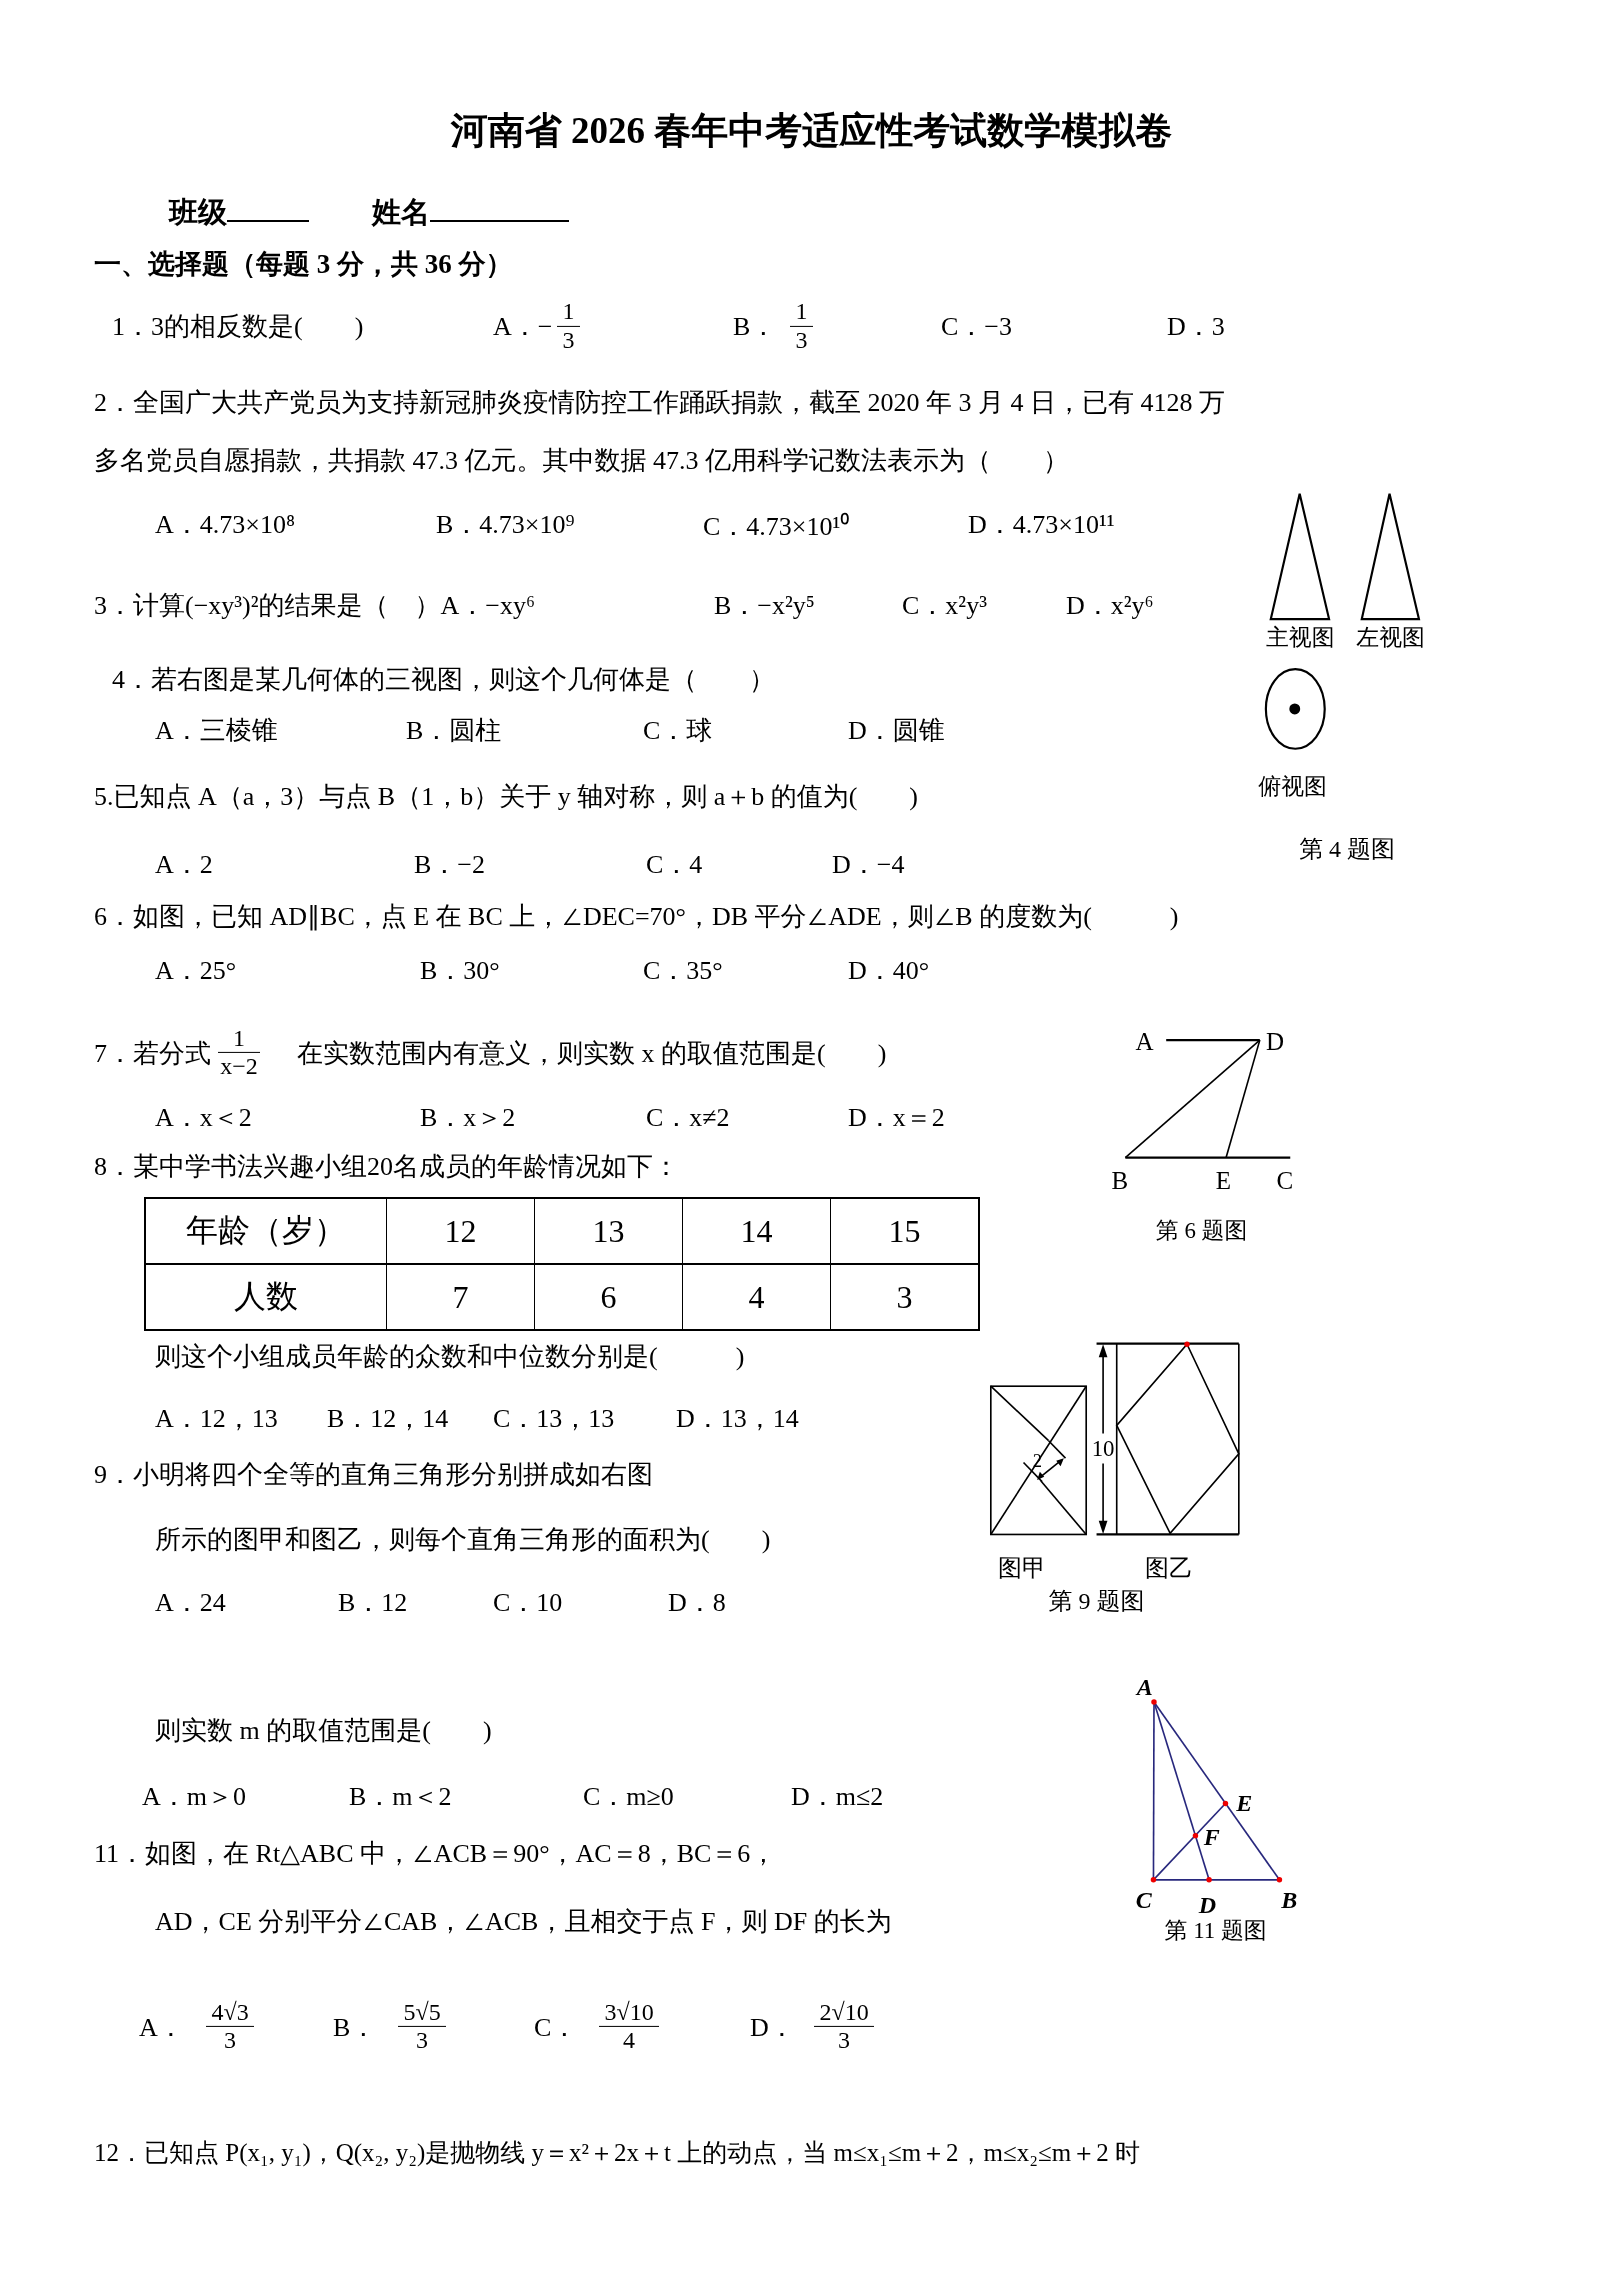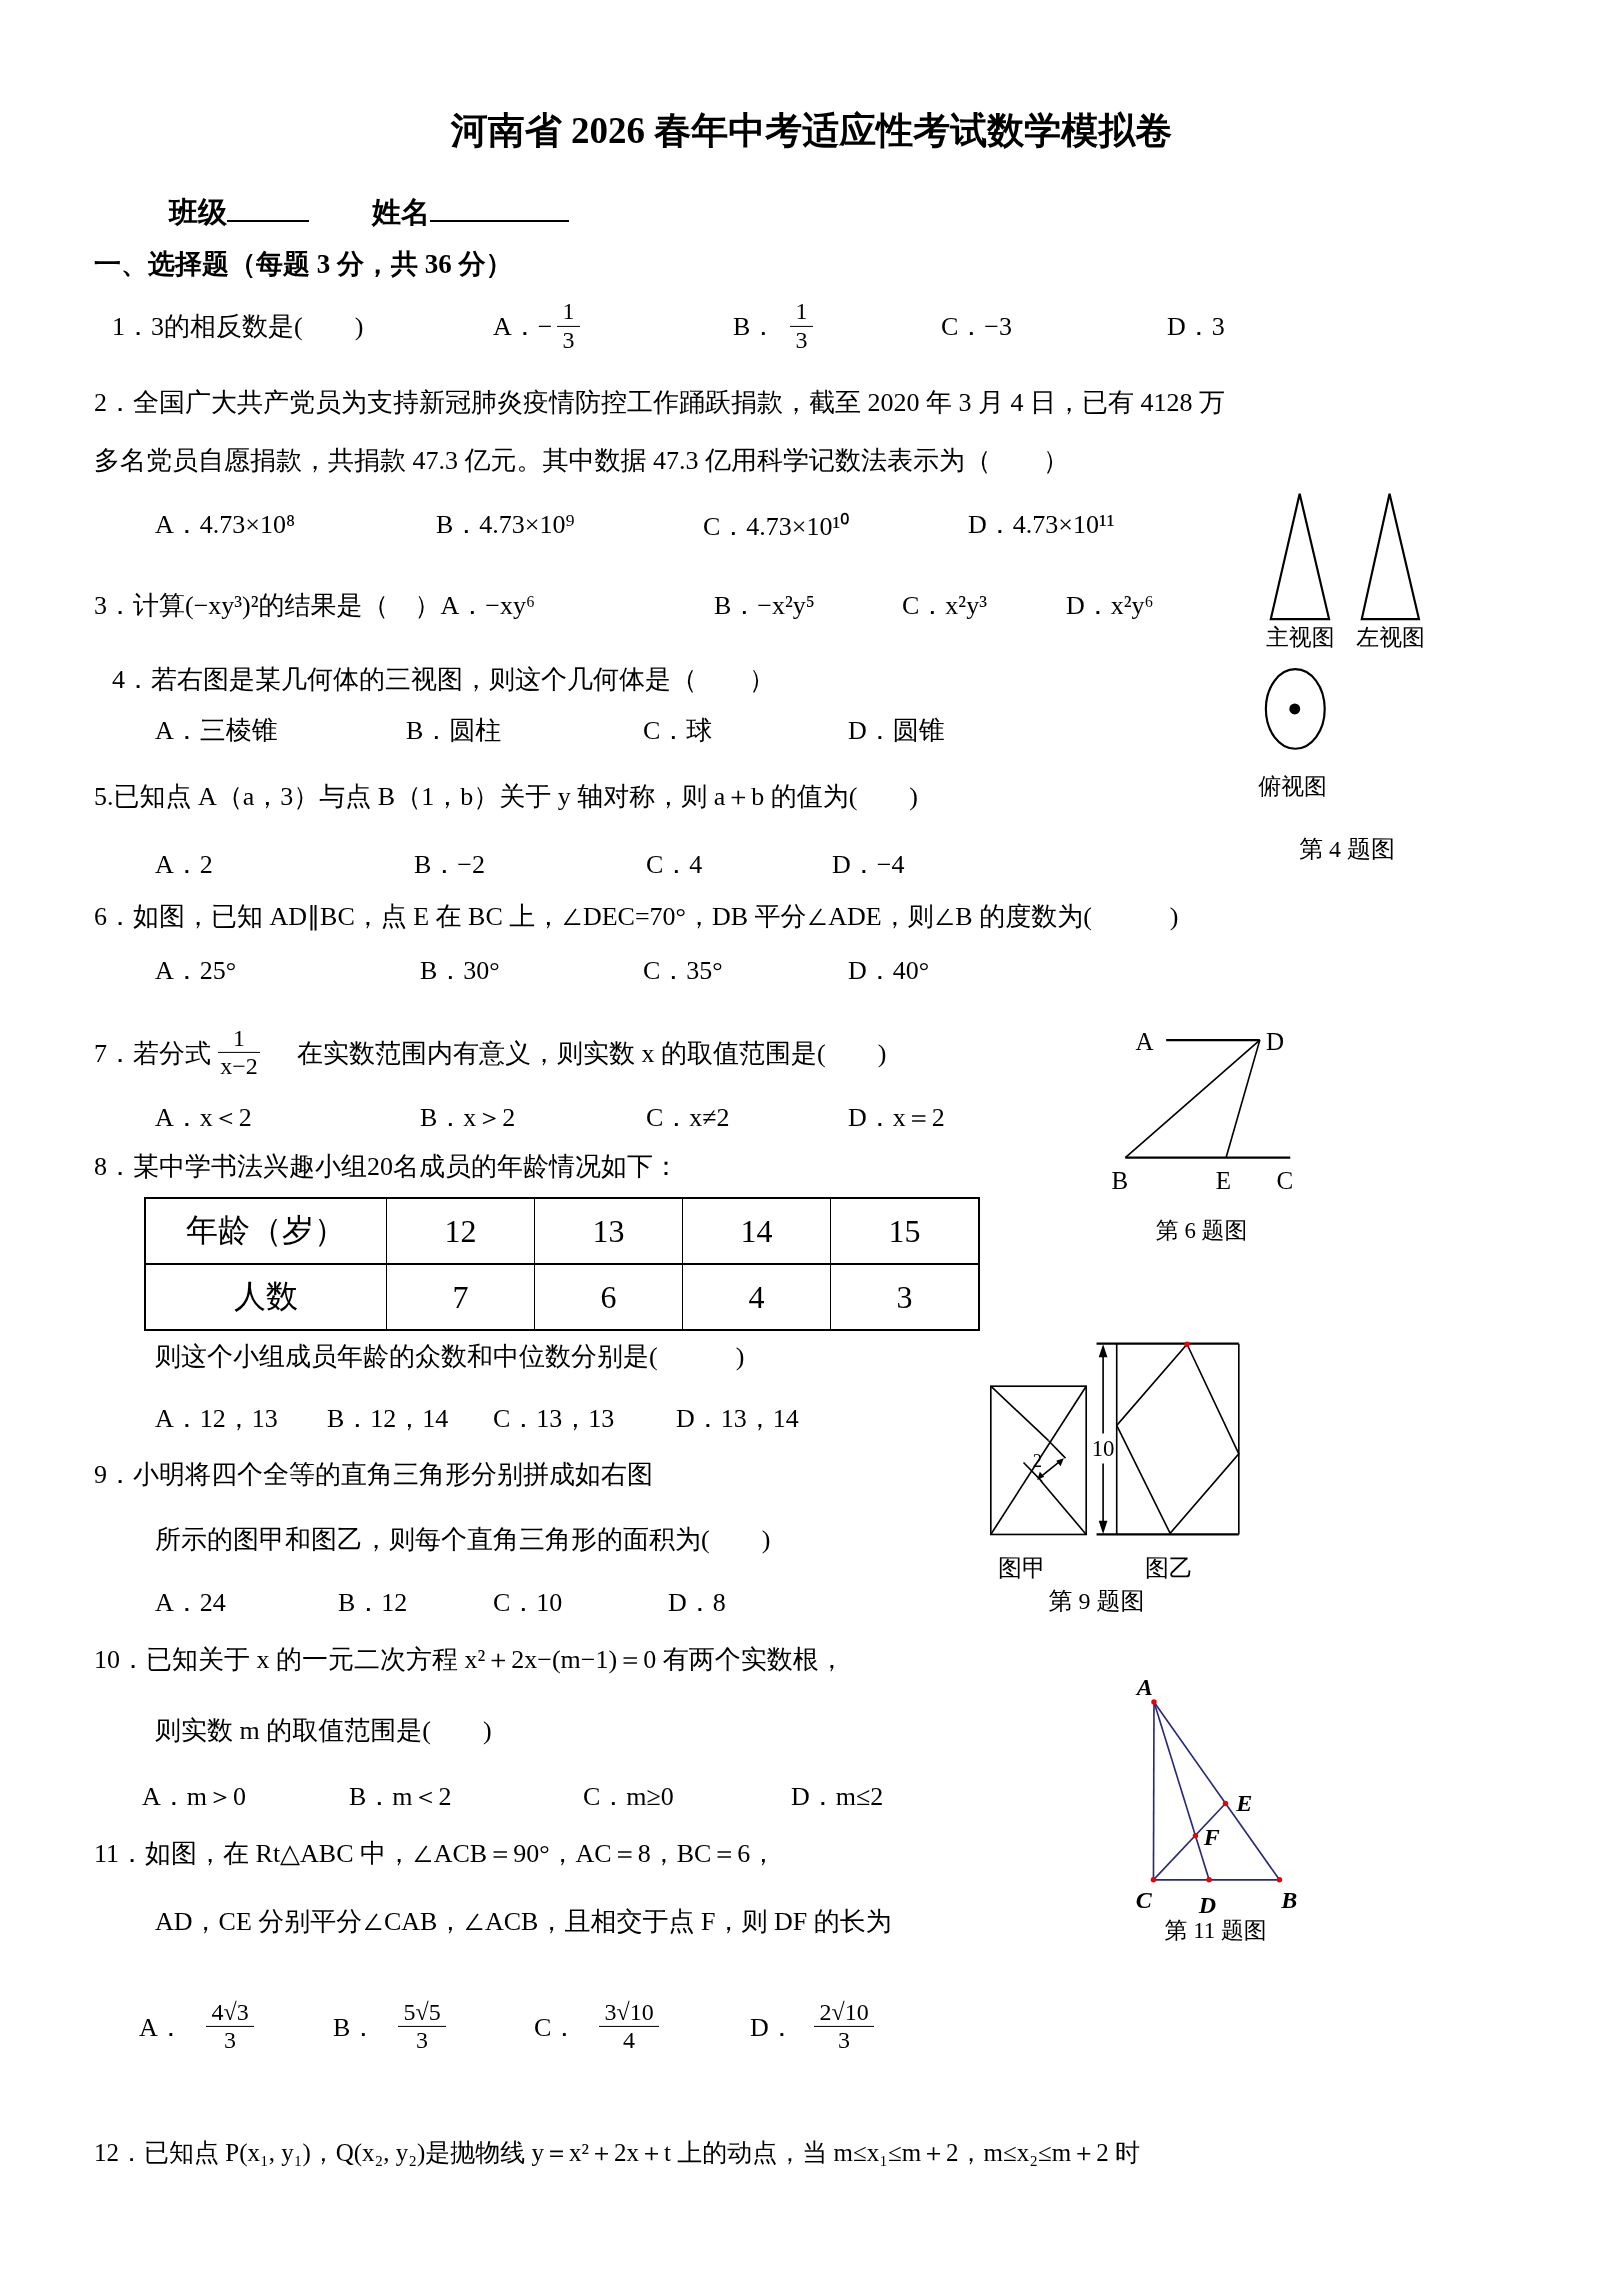--- a/index.html
+++ b/index.html
@@ -135,21 +135,20 @@
 
   <div class="abs t" style="top:1457px;left:94px;">9．小明将四个全等的直角三角形分别拼成如右图</div>
   <div class="abs t" style="top:1522px;left:155px;">所示的图甲和图乙，则每个直角三角形的面积为(　　)</div>
   <div class="abs" style="top:1585px;left:0;width:1623px;height:38px;">
     <span class="abs t" style="left:155px;">A．24</span>
     <span class="abs t" style="left:338px;">B．12</span>
     <span class="abs t" style="left:493px;">C．10</span>
     <span class="abs t" style="left:668px;">D．8</span>
   </div>
 
-  <div class="abs t" style="top:1642px;left:94px;">10．已知关于 x 的一元二次方程 x²＋2x−(m−1)＝0 有两个实数根，</div>
   <div class="abs t" style="top:1713px;left:155px;">则实数 m 的取值范围是(　　)</div>
   <div class="abs" style="top:1779px;left:0;width:1623px;height:38px;">
     <span class="abs t" style="left:142px;">A．m＞0</span>
     <span class="abs t" style="left:349px;">B．m＜2</span>
     <span class="abs t" style="left:583px;">C．m≥0</span>
     <span class="abs t" style="left:791px;">D．m≤2</span>
   </div>
 
   <div class="abs t" style="top:1836px;left:94px;">11．如图，在 Rt△ABC 中，∠ACB＝90°，AC＝8，BC＝6，</div>
   <div class="abs t" style="top:1904px;left:155px;">AD，CE 分别平分∠CAB，∠ACB，且相交于点 F，则 DF 的长为</div>

